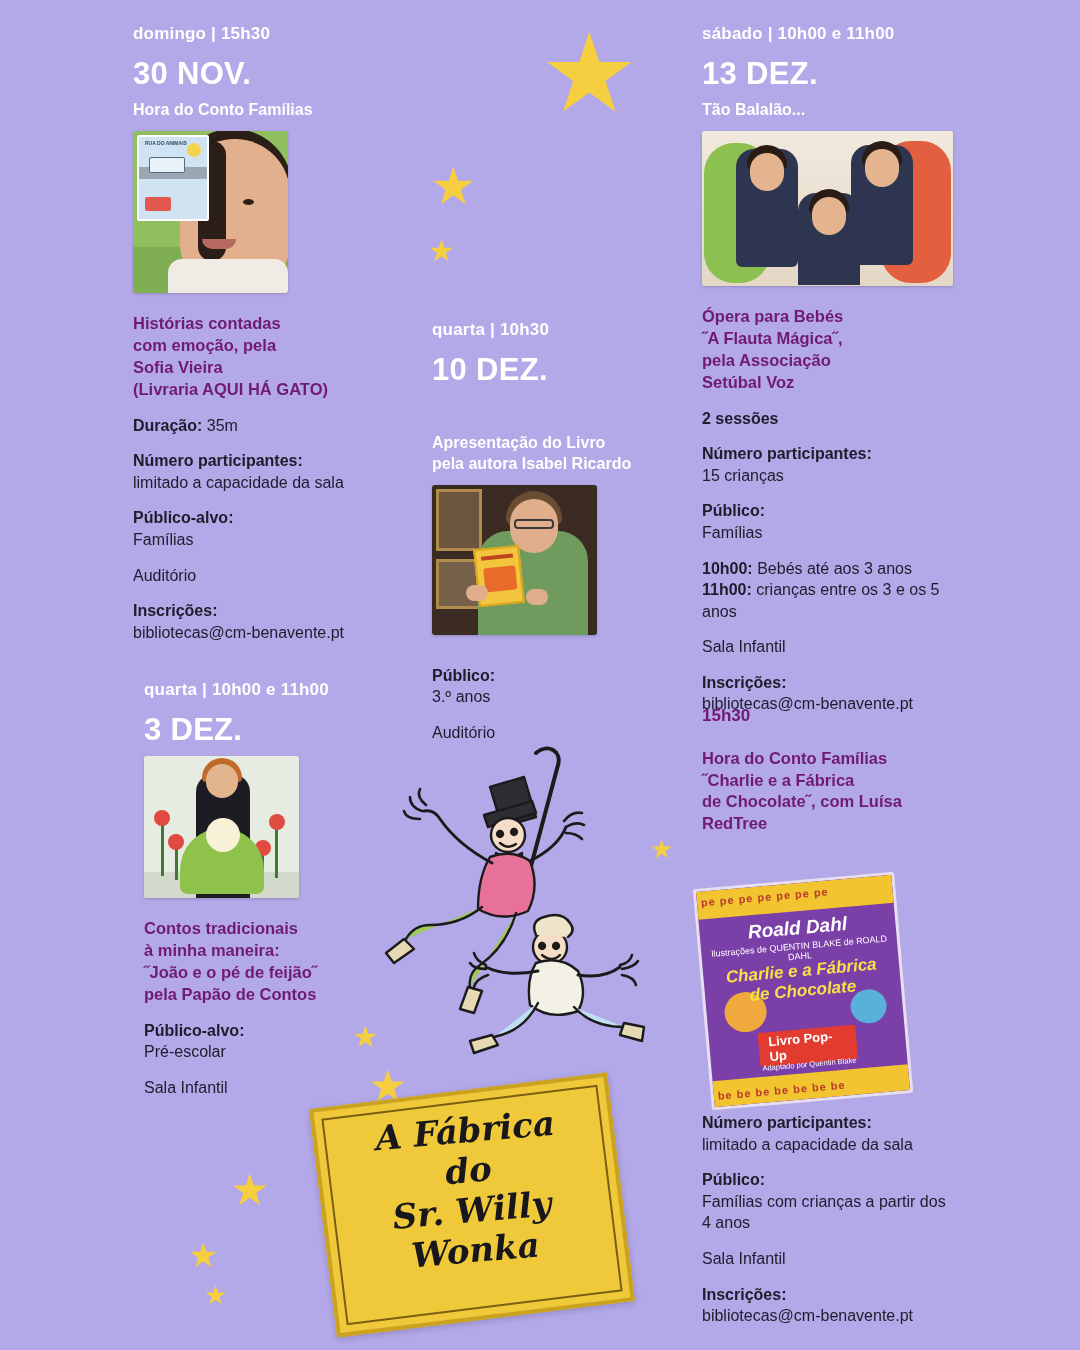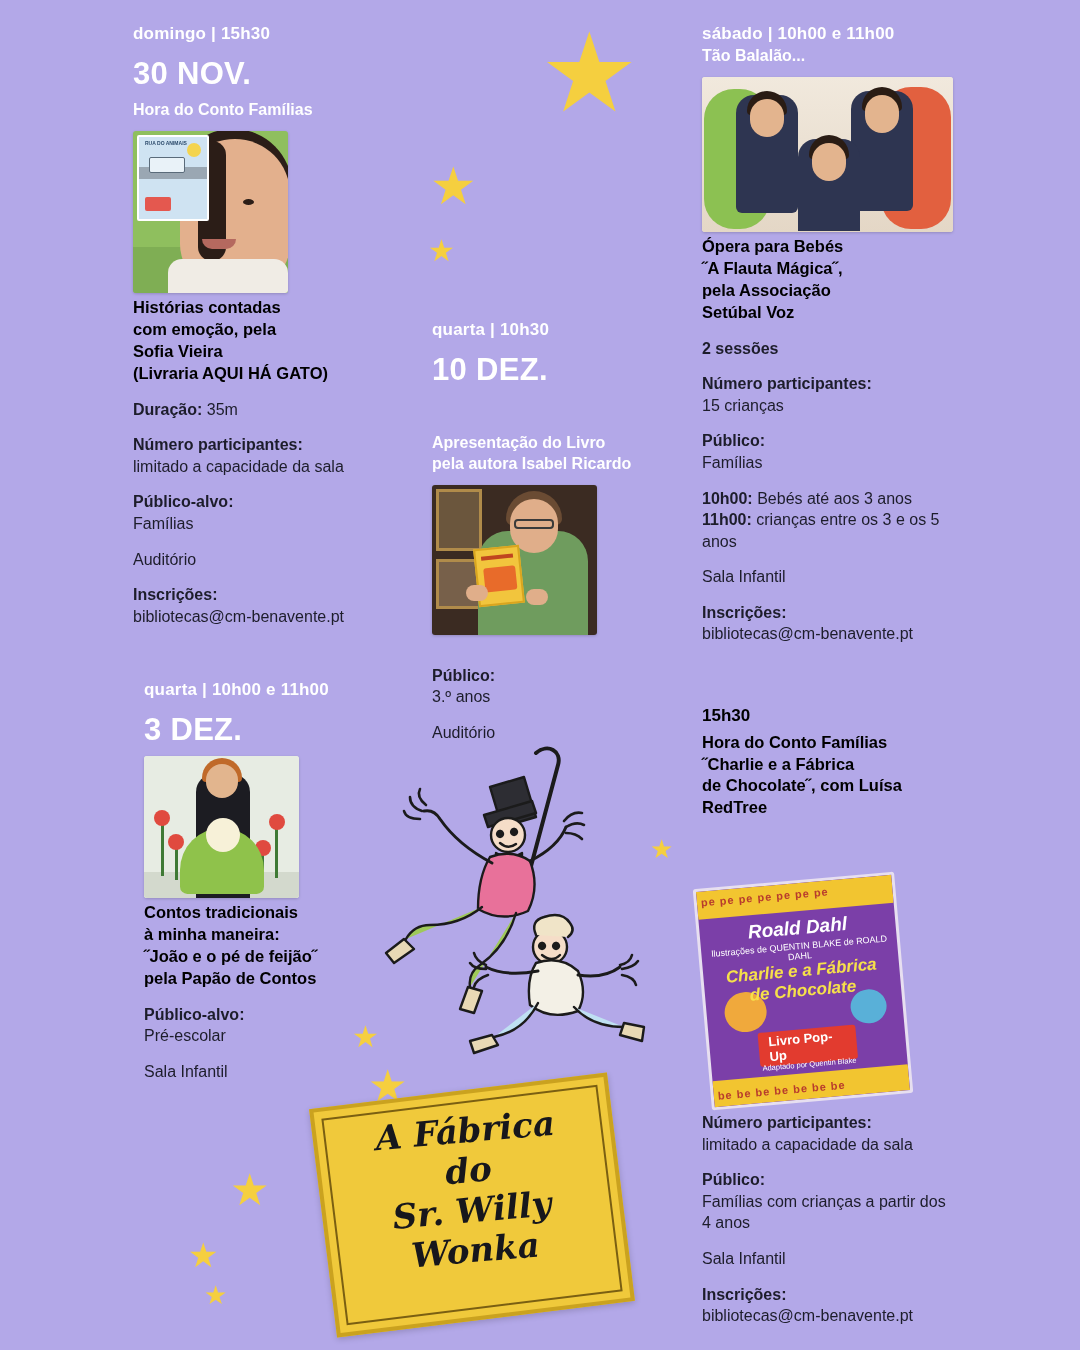--- a/index.html
+++ b/index.html
@@ -39,22 +39,22 @@
   }
   .subtitle {
     font-size:16px; font-weight:bold; color:#ffffff; margin:0 0 10px 0;
     line-height:1.3;
   }
   .photo {
     border-radius:3px; overflow:hidden; position:relative;
     box-shadow:0 1px 3px rgba(0,0,0,.18);
   }
   .desc {
-    font-size:16.5px; font-weight:bold; line-height:1.33; margin:4px 0 0 0;
-    color:#000000;
+    font-size:16.5px; font-weight:bold; line-height:1.33; margin:20px 0 0 0;
+    color:#701a75;
   }
   .meta { font-size:16px; line-height:1.35; margin:14px 0 0 0; }
   .meta .lbl { font-weight:bold; }
 
   
   .ph1 { width:155px; height:162px; background:#8fbf5e; }
   .ph1 .book {
     position:absolute; left:4px; top:4px; width:72px; height:86px;
     background:#cfe3f2; border:2px solid #fff; border-radius:2px;
   }
@@ -281,20 +281,21 @@
       <div class="lbl">Público:</div>
       <div>3.º anos</div>
     </div>
     <div class="meta">
       <div>Auditório</div>
     </div>
   </div>
 
   <div class="col col-right">
     <div class="kicker">sábado | 10h00 e 11h00</div>
+    <div class="bigdate">13 DEZ.</div>
     <div class="subtitle">Tão Balalão...</div>
 
     <div class="photo ph3">
       <div class="wall"></div>
       <div class="boa-l"></div>
         <div class="boa-r"></div>
       <div class="pl"></div>
         <div class="pr"></div>
       <div class="hr r1"></div>
         <div class="hd h1"></div>

